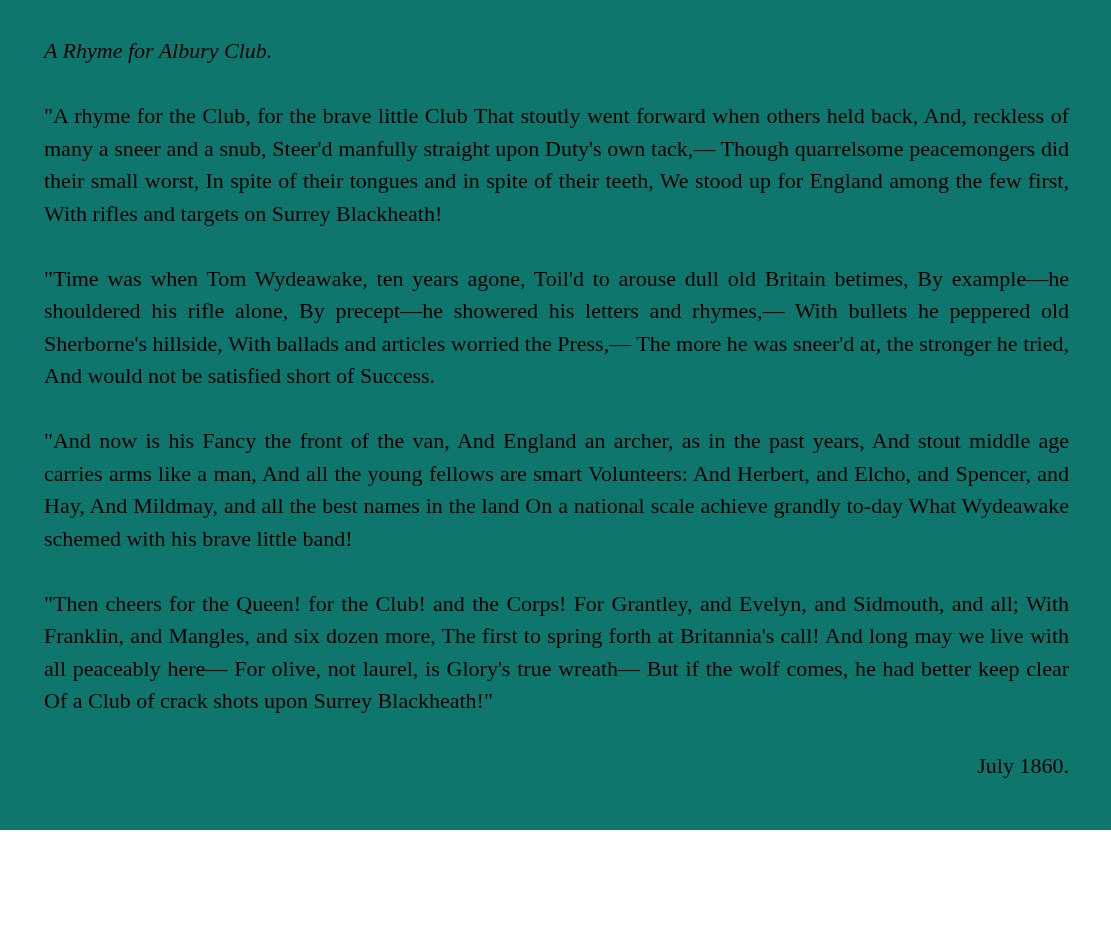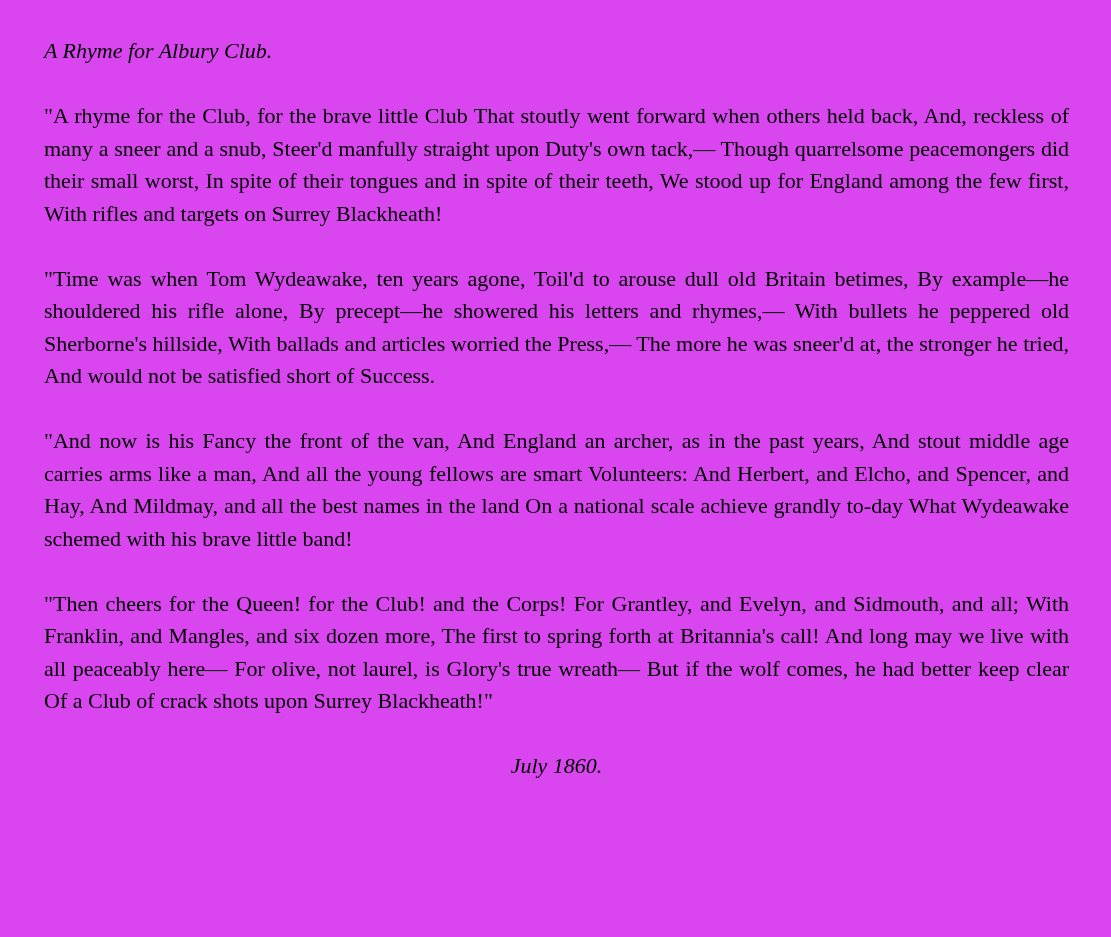--- a/index.html
+++ b/index.html
@@ -3,43 +3,42 @@
 <meta charset="utf-8">
 <style>
   html, body {
     margin: 0;
     padding: 0;
     background: #ffffff;
   }
   .page {
     position: relative;
     width: 1111px;
-    height: 937px;
-    background: #d946ef;
+    height: 830px;
+    background: #0f766e;
     box-sizing: border-box;
     padding: 35px 42px 0 44px;
     font-family: "Liberation Serif", "DejaVu Serif", serif;
     font-size: 22px;
     line-height: 32.5px;
     color: #000000;
     overflow: hidden;
   }
   .poem-title {
     font-style: italic;
     margin: 0 0 32.5px 0;
     text-align: left;
   }
   .poem-paragraph {
     margin: 0 0 32.5px 0;
     text-align: justify;
   }
   .date-line {
-    font-style: italic;
     margin: 0;
-    text-align: center;
+    text-align: right;
   }
 </style>
 </head>
 <body>
 
 <div class="page">
   <p class="poem-title">A Rhyme for Albury Club.</p>
 
   <p class="poem-paragraph">"A rhyme for the Club, for the brave little Club That stoutly went forward when others held back, And, reckless of many a sneer and a snub, Steer'd manfully straight upon Duty's own tack,— Though quarrelsome peacemongers did their small worst, In spite of their tongues and in spite of their teeth, We stood up for England among the few first, With rifles and targets on Surrey Blackheath!</p>
 

